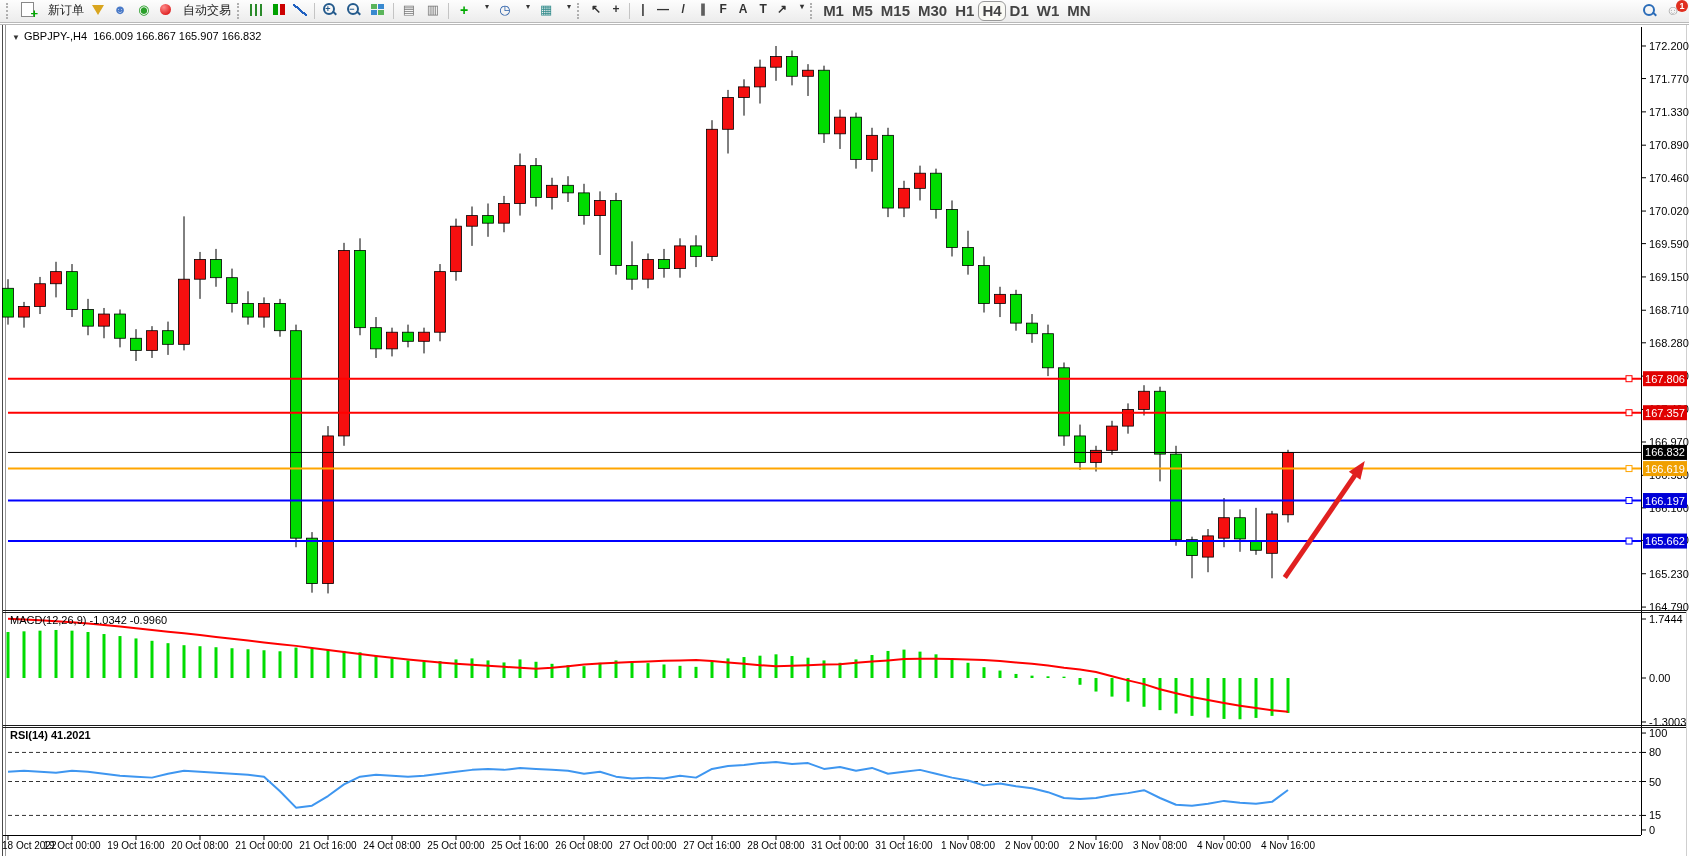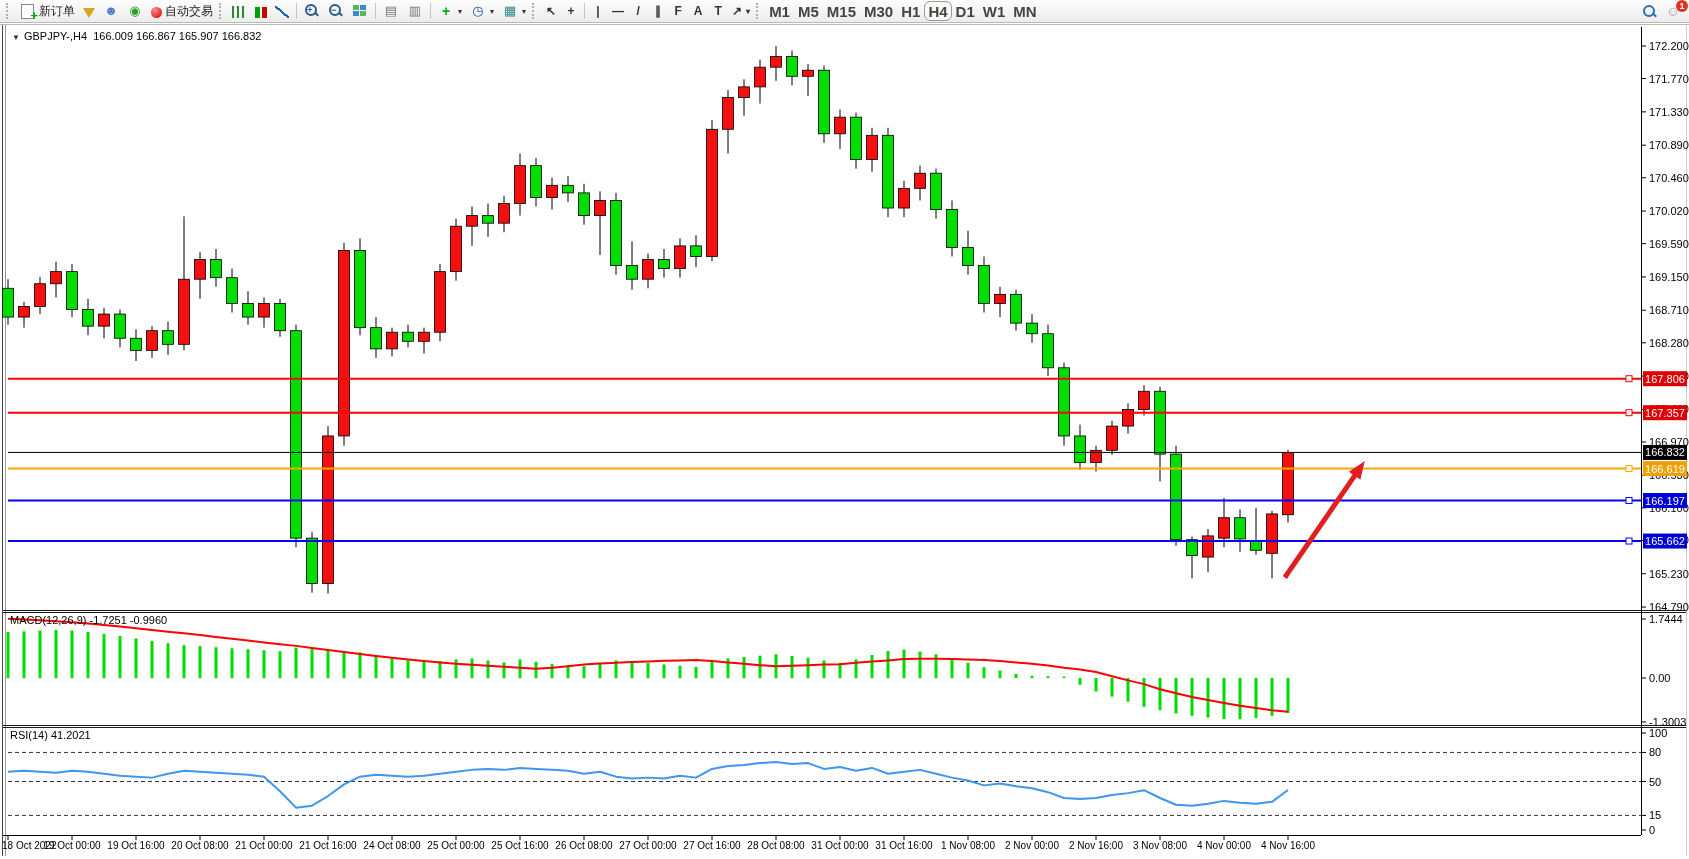--- a/index.html
+++ b/index.html
@@ -1,21 +1,21 @@
 <!DOCTYPE html>
 <html><head>
 <meta charset="utf-8">
 <style>
   html,body{margin:0;padding:0;width:1689px;height:859px;overflow:hidden;background:#fff;
     font-family:"Liberation Sans",sans-serif;}
   
   .toolbar{height:22px;background:linear-gradient(#fdfdfd,#ececec);border-bottom:1px solid #b9b9b9;
     display:flex;align-items:center;padding:0 4px;position:relative;z-index:5;}
-  .tbtn{border:1px solid transparent;background:transparent;height:20px;display:flex;align-items:center;
-    gap:3px;padding:0 3px;font-size:12px;color:#222;cursor:default;}
+  .tbtn{border:1px solid transparent;background:transparent;height:20px;display:flex;align-items:flex-start;
+    gap:12px;padding:0 3px;font-size:12px;color:#222;cursor:default;}
   .tlabel{font-size:12px;white-space:nowrap;}
   .sep{width:1px;height:16px;background:#c4c4c4;margin:0 3px;flex:none;}
   .handle{width:3px;height:16px;border-left:2px dotted #b0b0b0;margin:0 4px 0 2px;flex:none;}
   .spacer{flex:1;}
   .ic{width:16px;height:16px;display:inline-block;position:relative;flex:none;line-height:16px;text-align:center;}
   .ic-neworder{width:11px;height:13px;background:#fff;border:1px solid #888;margin:0 2px;}
   .ic-neworder::after{content:"+";position:absolute;right:-5px;bottom:-6px;color:#0a0;font-weight:bold;font-size:13px;}
   .ic-funnel{width:0;height:0;border-left:6px solid transparent;border-right:6px solid transparent;
     border-top:10px solid #d9a51f;margin-top:3px;}
   .ic-person{color:#4a7ac8;font-size:13px;}
@@ -46,21 +46,21 @@
   .ic-smiley{color:#9a9a9a;font-size:14px;}
   .nbadge{position:absolute;right:-4px;top:-2px;background:#e03020;color:#fff;border-radius:50%;
     width:12px;height:12px;font-size:9px;line-height:12px;text-align:center;font-style:normal;font-weight:bold;}
   
   .chartwin{position:relative;width:1689px;height:837px;}
   #cv{position:absolute;left:0;top:0;}
   .chart-title{position:absolute;left:12px;top:7px;font-size:11px;color:#000;z-index:3;white-space:nowrap;text-align:center;}
   .chart-title .tri{font-size:8px;color:#333;margin-right:4px;}
   .ind-label{position:absolute;left:10px;font-size:11px;color:#000;z-index:3;white-space:nowrap;}
   .macd-lab{top:591px;}
-  .rsi-lab{top:706px;}
+  .rsi-lab{top:706px;font-weight:bold;}
   .ax{font-size:11px;fill:#000;}
   .tl{font-size:10px;fill:#000;}
   .bdg{font-size:11px;fill:#fff;}
 </style>
 </head>
 <body>
 
 <div class="toolbar">
   <span class="handle"></span>
   <button class="tbtn">
@@ -568,15 +568,15 @@
         <text x="1096" y="848" class="tl" text-anchor="middle">2 Nov 16:00</text>
         <line x1="1160" y1="834" x2="1160" y2="839" stroke="#000"></line>
         <text x="1160" y="848" class="tl" text-anchor="middle">3 Nov 08:00</text>
         <line x1="1224" y1="834" x2="1224" y2="839" stroke="#000"></line>
         <text x="1224" y="848" class="tl" text-anchor="middle">4 Nov 00:00</text>
         <line x1="1288" y1="834" x2="1288" y2="839" stroke="#000"></line>
         <text x="1288" y="848" class="tl" text-anchor="middle">4 Nov 16:00</text>
       </g>
     </svg>
   <div class="chart-title"><span class="tri">▼</span><span>GBPJPY-,H4</span>&nbsp;&nbsp;<span>166.009 166.867 165.907 166.832</span></div>
-  <div class="ind-label macd-lab">MACD(12,26,9) -1.7251 -0.9960</div>
+  <div class="ind-label macd-lab">MACD(12,26,9) -1.0342 -0.9960</div>
   <div class="ind-label rsi-lab">RSI(14) 41.2021</div>
 </div>
 
 </body></html>

